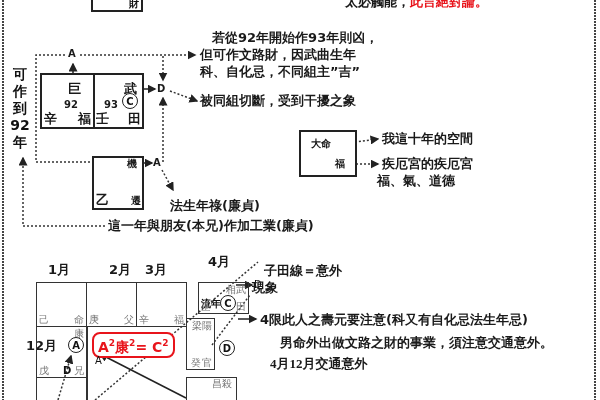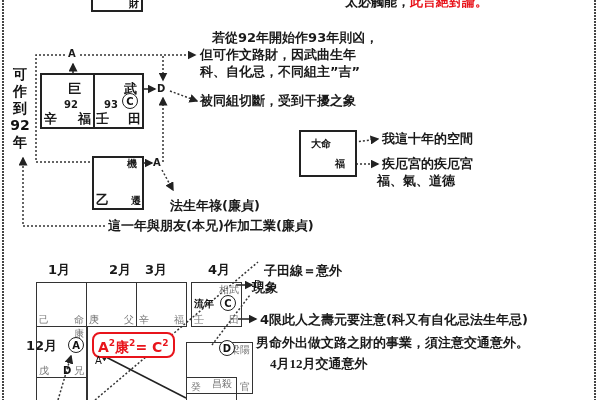--- a/index.html
+++ b/index.html
@@ -130,66 +130,66 @@
   <span class="abs small" style="left:10px; top:6px; font-weight:bold;">大命</span>
   <span class="abs small" style="left:34px; top:26px; font-weight:bold;">福</span>
 </div>
 <div class="abs txt" style="left:382px; top:131px;text-align:center;">我這十年的空間</div>
 <div class="abs txt" style="left:382px; top:156px;">疾厄宮的疾厄宮</div>
 <div class="abs txt" style="left:377px; top:173px;">福、氣、道德</div>
 
 <div class="abs txt" style="left:48px; top:262px;">1月</div>
 <div class="abs txt" style="left:99px; top:262px;margin-left:10px;">2月</div>
 <div class="abs txt" style="left:145px; top:262px;">3月</div>
-<div class="abs txt" style="left:208px; top:262px;">4月</div>
+<div class="abs txt" style="left:208px; top:254px;">4月</div>
 <div class="abs txt" style="left:26px; top:338px;">12月</div>
 
 <div class="cell" style="left:36px; top:282px; width:51px; height:45px;">
   <span class="abs small gray" style="left:2px; bottom:0;">己</span>
   <span class="abs small gray" style="right:2px; bottom:0;">命</span>
 </div>
 <div class="cell" style="left:86px; top:282px; width:51px; height:45px;">
   <span class="abs small gray" style="left:2px; bottom:0;">庚</span>
   <span class="abs small gray" style="right:2px; bottom:0;">父</span>
 </div>
 <div class="cell" style="left:136px; top:282px; width:51px; height:45px;">
   <span class="abs small gray" style="left:2px; bottom:0;">辛</span>
   <span class="abs small gray" style="right:2px; bottom:0;">福</span>
 </div>
-<div class="cell" style="left:191px; top:282px; width:51px; height:45px;">
+<div class="cell" style="left:198px; top:282px; width:51px; height:32px;">
   <span class="abs small gray" style="right:2px; top:1px;">相武</span>
   <span class="abs small" style="left:2px; top:15px; font-weight:bold;">流年</span>
   <span class="abs small gray" style="left:2px; bottom:0;">壬</span>
   <span class="abs small gray" style="right:2px; bottom:0;">田</span>
 </div>
 <div class="circle" style="left:220px; top:295px; width:16px; height:16px;">C</div>
 
 <div class="cell" style="left:36px; top:326px; width:51px; height:52px;">
   <span class="abs small gray" style="right:2px; top:1px;">康</span>
   <span class="abs small gray" style="left:2px; bottom:0;">戊</span>
   <span class="abs small gray" style="right:2px; bottom:0;">兄</span>
   <span class="abs small" style="left:26px; bottom:0; font-weight:bold;">D</span>
 </div>
 <div class="circle" style="left:68px; top:337px; width:16px; height:16px;">A</div>
 
-<div class="cell" style="left:186px; top:342px; width:67px; height:52px;">
+<div class="cell" style="left:186px; top:318px; width:29px; height:52px;">
   <span class="abs small gray" style="right:2px; top:1px;">梁陽</span>
   <span class="abs small gray" style="left:4px; bottom:0;">癸</span>
   <span class="abs small gray" style="right:2px; bottom:0;">官</span>
 </div>
 <div class="circle" style="left:219px; top:340px; width:16px; height:16px;">D</div>
 <div class="cell" style="left:186px; top:377px; width:51px; height:30px;">
   <span class="abs small gray" style="right:4px; top:0;">昌殺</span>
 </div>
 <div class="cell" style="left:36px; top:377px; width:51px; height:30px;"></div>
 <div class="abs" style="left:86px; top:326px; width:1.5px; height:80px; background:#333;"></div>
 
 <div class="formula" style="left:92px; top:332px;border-radius:8px;">
   <span>A</span><sup>2</sup><span>康</span><sup>2</sup><span>= C</span><sup>2</sup>
 </div>
 <div class="abs small" style="left:95px; top:355px;">A</div>
 <div class="abs small" style="left:254px; top:279px;">D</div>
 
 <div class="abs txt" style="left:264px; top:263px;">子田線＝意外</div>
 <div class="abs txt" style="left:252px; top:280px;">現象</div>
 <div class="abs txt" style="left:260px; top:312px;">4限此人之壽元要注意(科又有自化忌法生年忌)</div>
-<div class="abs txt" style="left:256px; top:335px;">男命外出做文路之財的事業，須注意交通意外。</div>
+<div class="abs txt" style="left:280px; top:335px;">男命外出做文路之財的事業，須注意交通意外。</div>
 <div class="abs txt" style="left:270px; top:356px;font-family:Liberation Serif, serif;">4月12月交通意外</div>
 
 </body></html>

